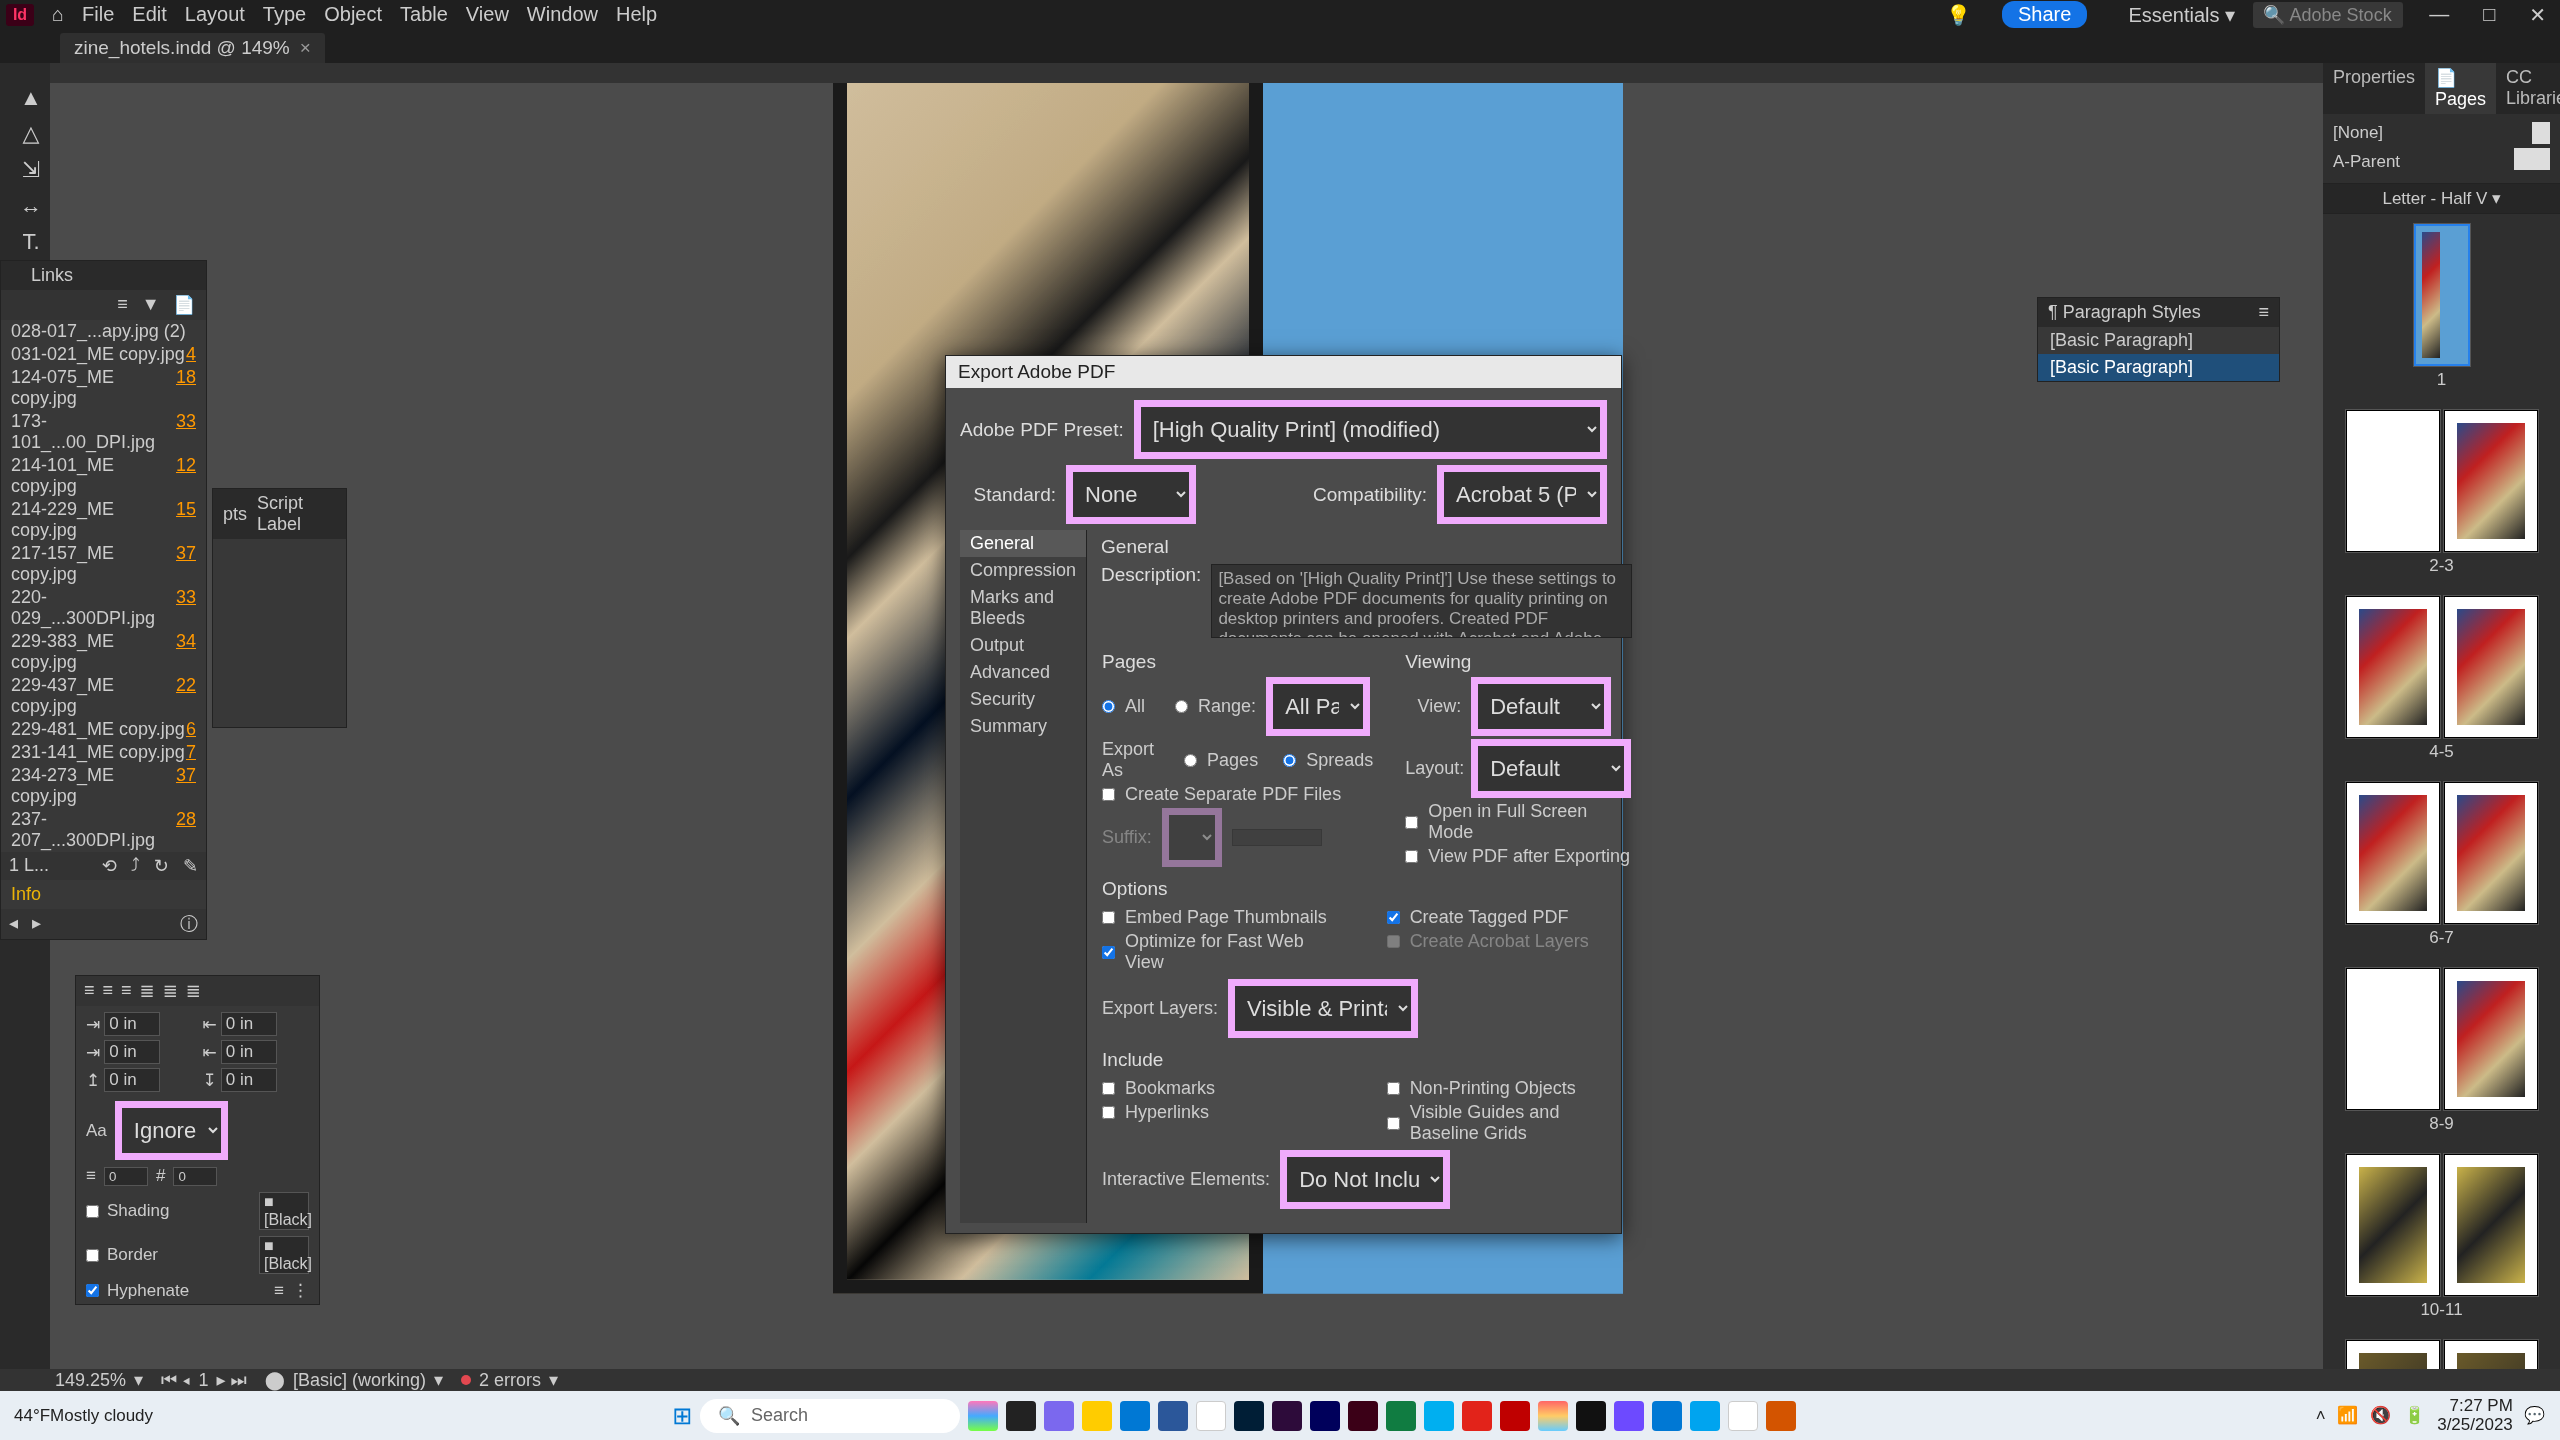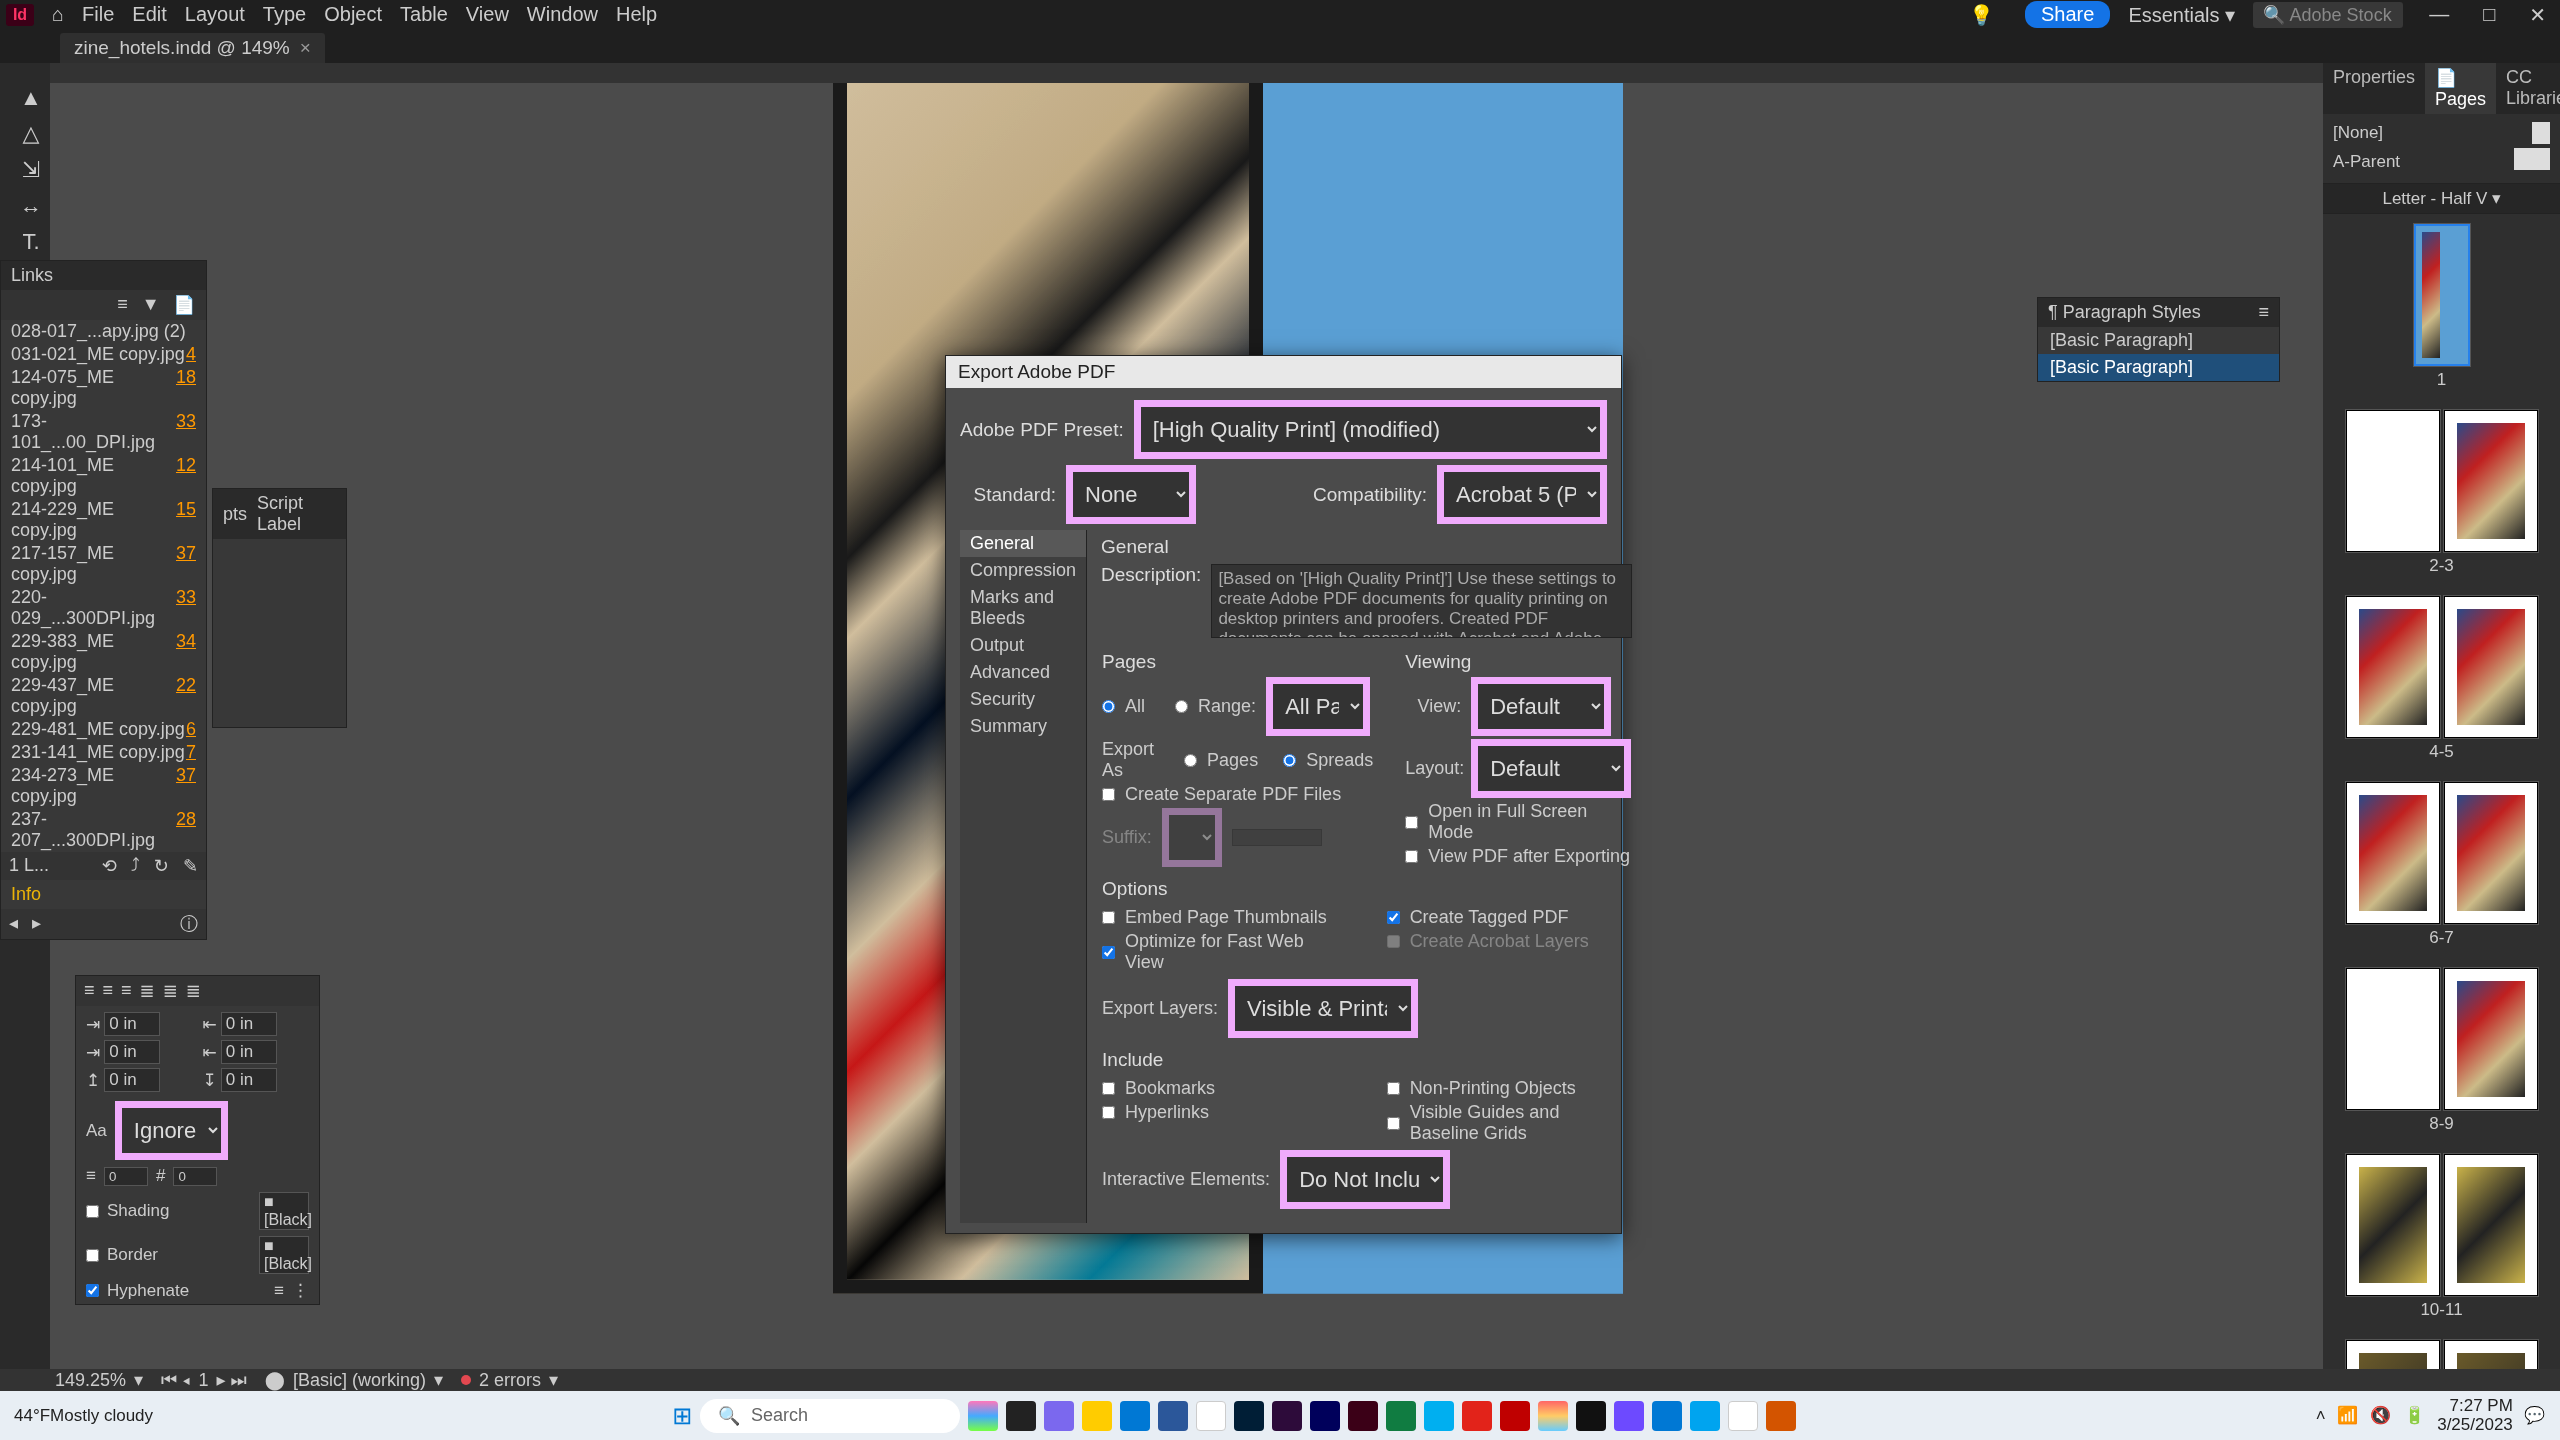--- a/index.html
+++ b/index.html
@@ -5,21 +5,21 @@
 * { margin: 0; padding: 0; box-sizing: border-box; font-family: "Segoe UI", Tahoma, sans-serif; user-select: none; }
 body { background: #2a2a2a; width: 2560px; height: 1440px; overflow: hidden; position: relative; color: #ccc; font-size: 19px; }
 
 
 .titlebar { height: 29px; background: #1f1f1f; display: flex; align-items: center; padding: 0 6px; gap: 18px; font-size: 20px; }
 .titlebar .id-logo { width: 28px; height: 22px; background: #3b0017; color: #ff3366; display:flex; align-items:center; justify-content:center; font-weight:bold; border-radius:3px; font-size:16px; }
 .titlebar .home-icon { color:#ccc; }
 .titlebar .menu-item { color:#ccc; cursor:default; }
 .titlebar .spacer { flex:1; }
 .titlebar .share-btn { background:#1473e6; color:#fff; padding:2px 16px; border-radius:12px;margin-left:13px; }
-.titlebar .ws-name { color:#ccc; }
+.titlebar .ws-name { color:#ccc;margin-left:23px; }
 .titlebar .search-stock { background:#383838; color:#888; padding:2px 10px; border-radius:3px; width:150px; font-size:18px;}
 .winbtn { color:#ccc; padding:0 8px; }
 
 
 .doctab-bar { height:34px; background:#1f1f1f; display:flex; align-items:flex-end; padding-left:60px; }
 .doctab { background:#2f2f2f; color:#ccc; padding:4px 14px; border-top-left-radius:3px; border-top-right-radius:3px; font-size:19px; display:flex; align-items:center; gap:10px;}
 .doctab .x { color:#999; }
 
 
 .ruler-h { position:absolute; top:63px; left:50px; right:155px; height:20px; background:#333; color:#aaa; font-size:15px; display:flex; align-items:center;}
@@ -31,21 +31,21 @@
 
 .canvas-area { position:absolute; top:83px; left:50px; right:155px; bottom:68px; background:#4b4b4b; overflow:hidden; }
 .spread { position:absolute; left:50%; top:50%; transform:translate(-50%, -54%); width:790px; height:1230px; display:flex; }
 .page-left { width:430px; background:#dfd3bd; border:14px solid #1a1a1a; display:flex; flex-direction:column; }
 .page-left .art { flex:1; background: linear-gradient(135deg,#c9b89a 0%,#bba783 20%,#222 30%,#c9b89a 35%,#0f1a2a 45%,#c9b89a 55%,#c02020 62%,#c9b89a 68%,#111 75%,#c9b89a 82%,#0f7a94 90%,#c9b89a 100%); filter:contrast(1.1);}
 .page-right { width:360px; background:#5a9fd4; }
 
 
 .panel { position:absolute; background:#383838; border:1px solid #222; font-size:18px; color:#ccc; }
 .panel-header { background:#2a2a2a; padding:4px 10px; display:flex; align-items:center; gap:10px;}
-.panel-header .title { font-weight:normal; }
+.panel-header .title { font-weight:normal;margin-left:20px; }
 .panel .row { display:flex; padding:1px 10px; justify-content:space-between; }
 .panel .row .num { color:#f90; }
 .panel .row .num.warn { text-decoration:underline; }
 
 #links-panel { top:260px; left:0; width:207px; }
 #links-panel .iconbar { background:#333; padding:4px 10px; display:flex; justify-content:flex-end; gap:14px; color:#ccc;}
 #links-panel .footer { background:#333; padding:3px 8px; display:flex; gap:14px; color:#ccc;}
 #links-panel .info-line { padding:4px 10px; color:#eab308; }
 
 #scripts-panel { top:488px; left:212px; width:135px; height:240px; }

